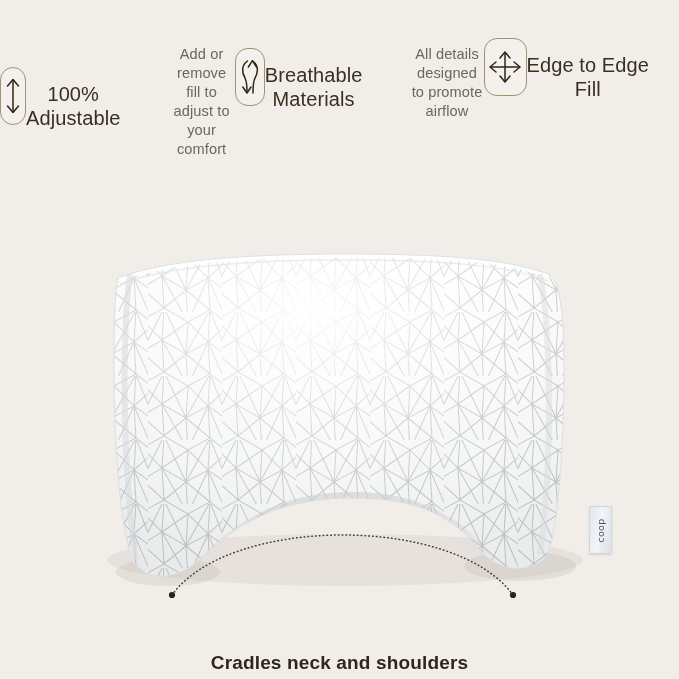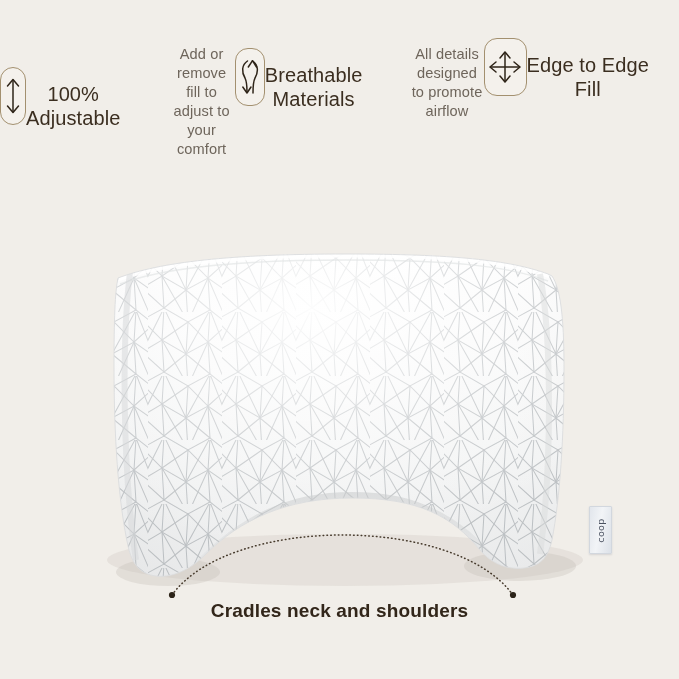--- a/index.html
+++ b/index.html
@@ -62,21 +62,21 @@
   .coop-tag span{
     transform:rotate(-90deg);
     font-size:9.5px;letter-spacing:.4px;
     color:#4A5160;font-family:"DejaVu Sans",sans-serif;
     white-space:nowrap;
   }
 
   
   .arc{position:absolute;left:0;top:500px;width:679px;height:110px;}
   .caption{
-    position:absolute;left:0;top:600px;width:679px;
+    position:absolute;left:0;top:652px;width:679px;
     text-align:center;color:#32261A;
     font-size:19px;font-weight:bold;letter-spacing:.15px;
   }
 </style>
 </head>
 <body>
 
 <div id="stage">
 
   <div class="features">

